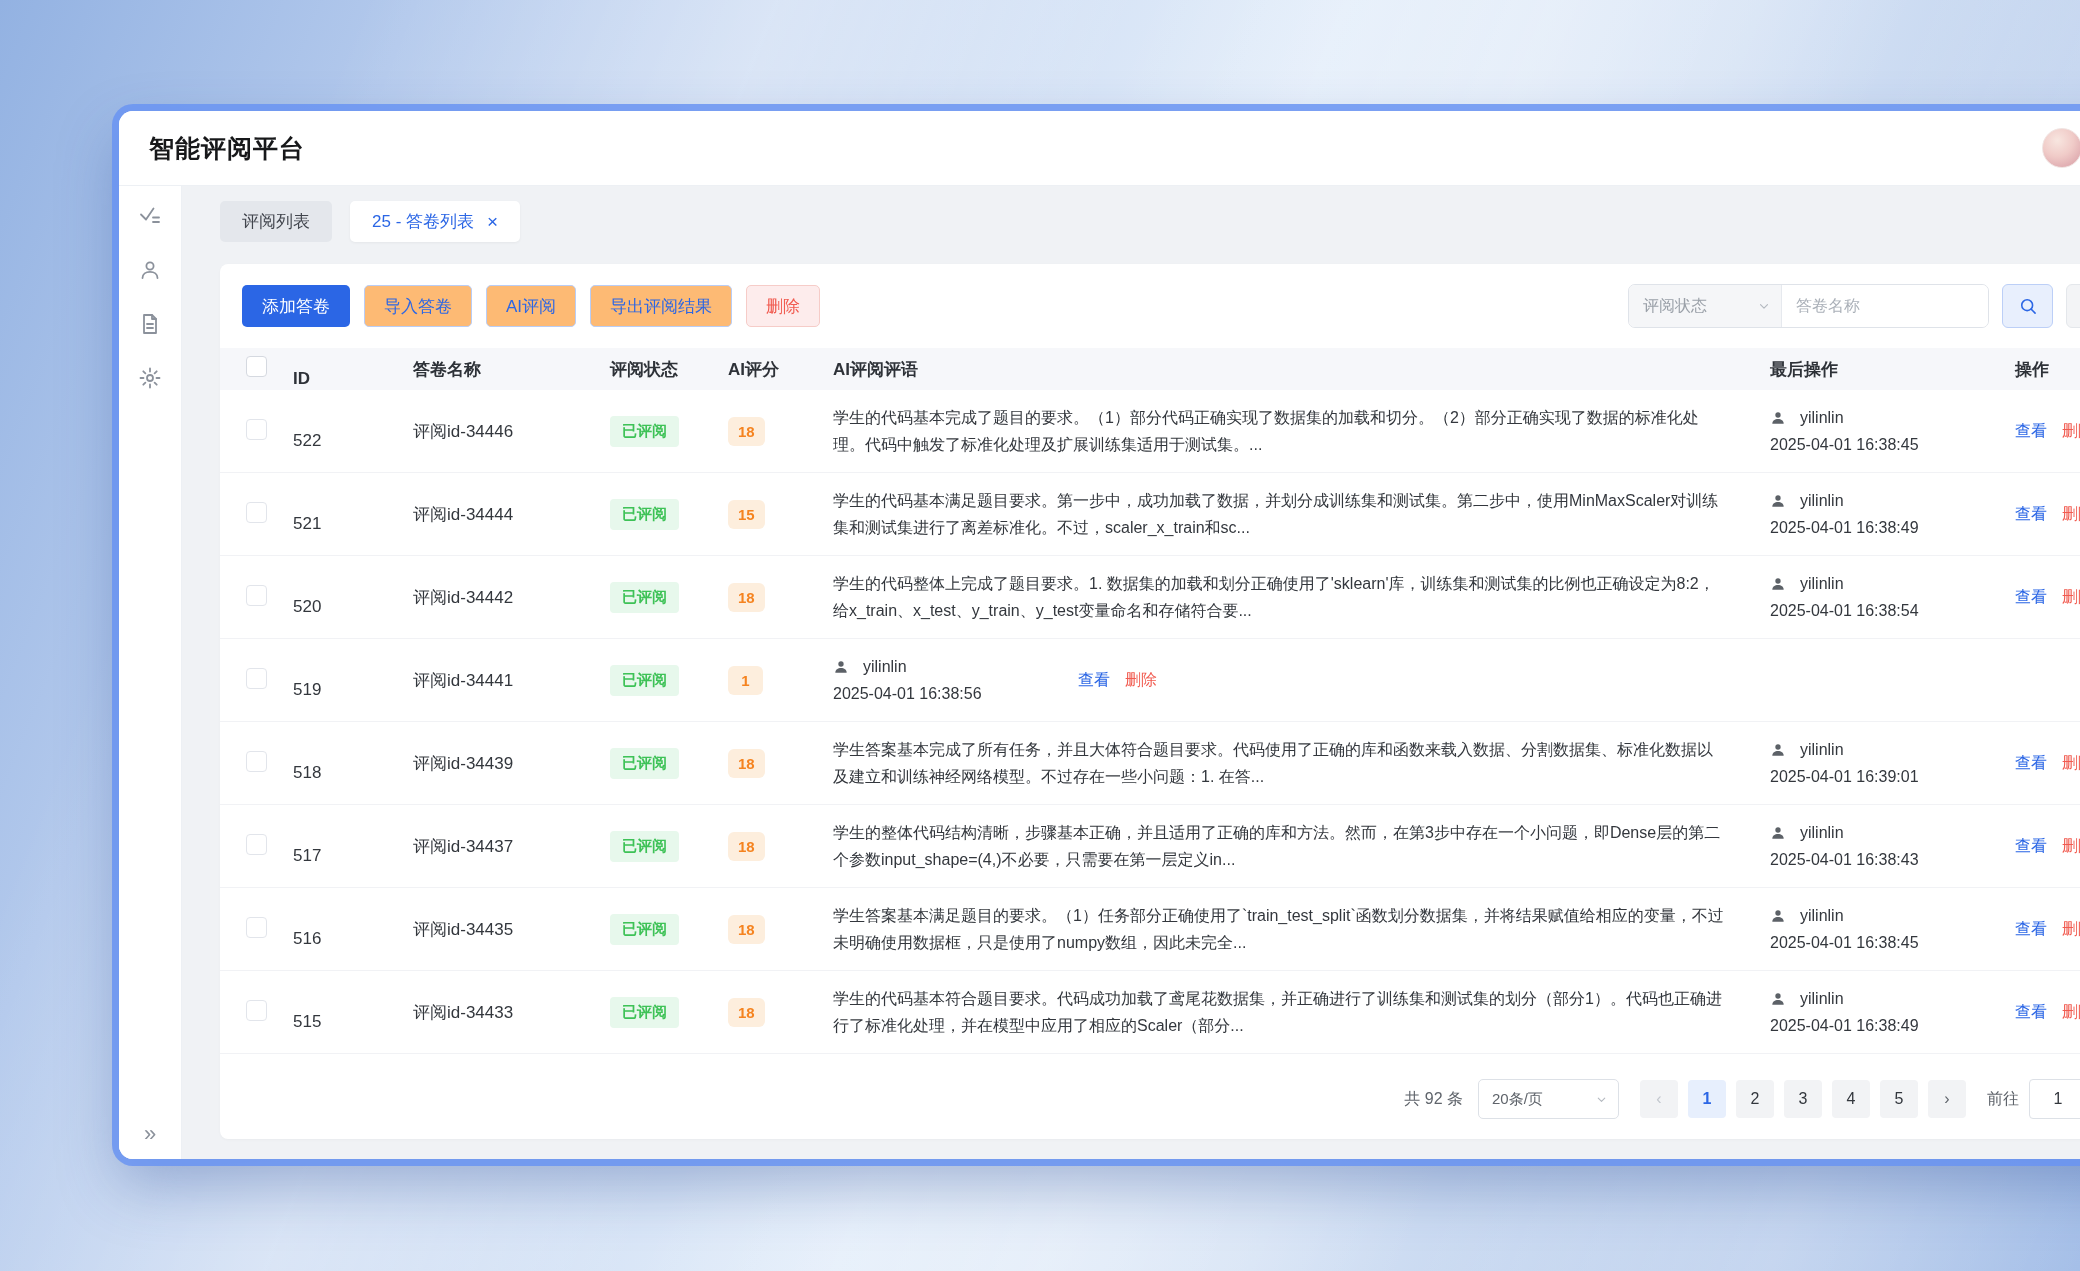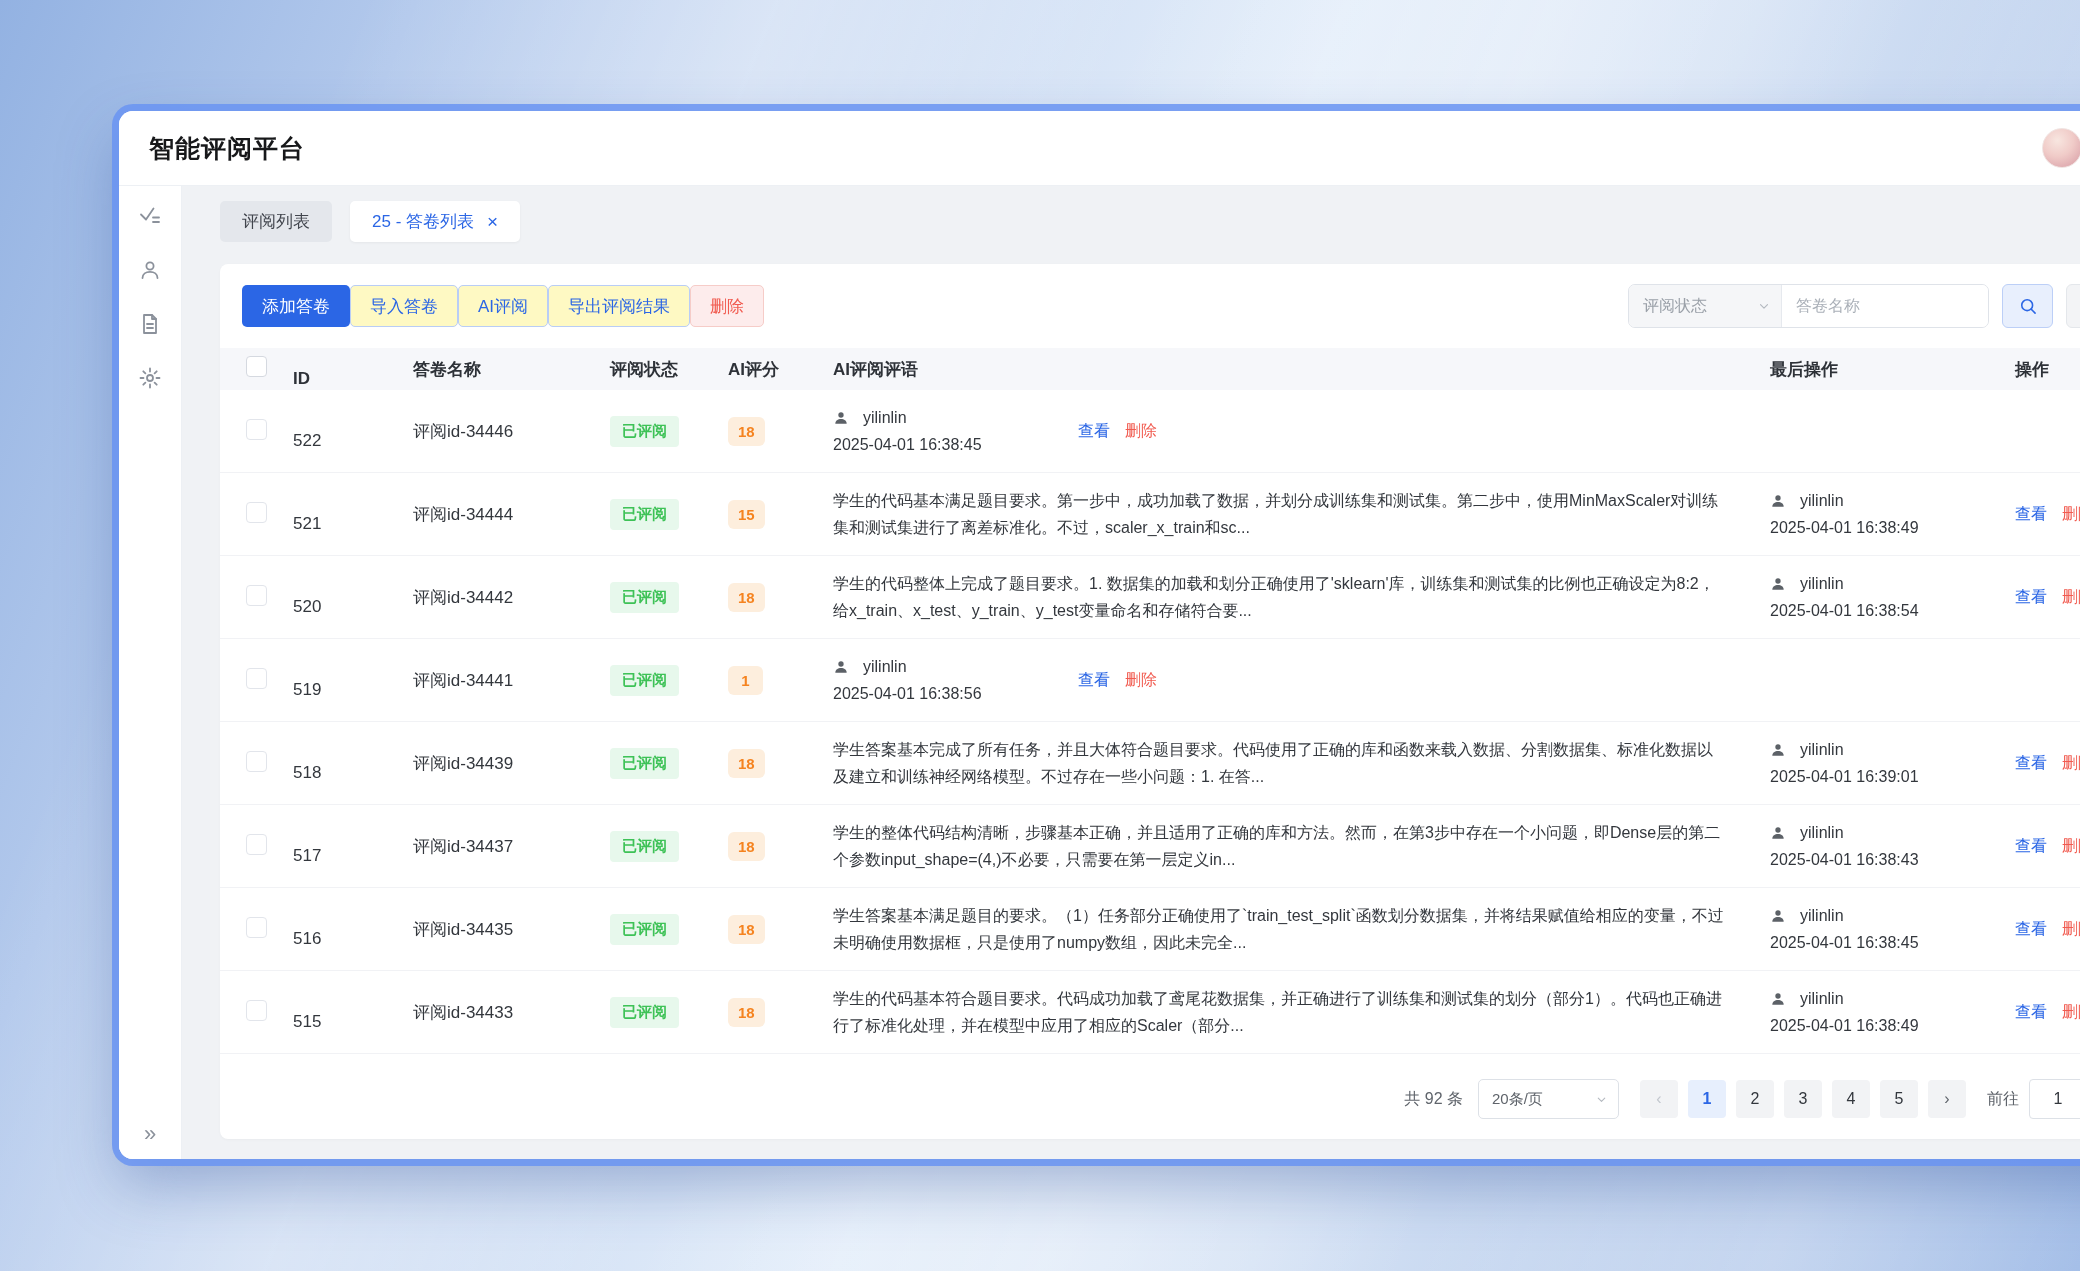--- a/index.html
+++ b/index.html
@@ -25,21 +25,21 @@
   .collapse{margin-top:auto;color:#8b919b;font-size:22px;line-height:1;cursor:pointer;}
   .main{flex:1;padding:15px 42px 0 38px;display:flex;flex-direction:column;min-width:0;}
   .tab-bar{display:flex;gap:18px;margin-bottom:22px;}
   .tab{height:41px;padding:0 22px;display:flex;align-items:center;gap:13px;border-radius:5px;background:#e4e7ec;color:#41454d;font-size:17px;cursor:pointer;}
   .tab.active{background:#fff;color:#2b66e5;box-shadow:0 1px 3px rgba(0,0,0,.05);}
   .tab-close{font-size:19px;color:#2b66e5;line-height:1;}
   .card{background:#fff;border-radius:8px;flex:1;display:flex;flex-direction:column;padding-top:14px;margin-bottom:20px;box-shadow:0 1px 3px rgba(0,0,0,.03);min-height:0;}
   .toolbar{display:flex;align-items:center;gap:14px;padding:6px 20px 20px 22px;}
   .btn{height:42px;padding:0 19px;border-radius:5px;font-size:17px;border:1px solid transparent;cursor:pointer;font-family:inherit;}
   .btn.primary{background:#2b66e5;color:#fff;}
-  .btn.outline{background:#fef9c3;border-color:#b9cdf6;color:#2b66e5;}
+  .btn.outline{background:#fdba74;border-color:#b9cdf6;color:#2b66e5;}
   .btn.danger{background:#fdecec;border-color:#f6ccc8;color:#f15b50;}
   .filters{margin-left:auto;display:flex;align-items:center;gap:13px;}
   .filter-group{display:flex;height:42px;border:1px solid #dfe3e9;border-radius:7px;overflow:hidden;background:#fff;}
   .select-status{width:128px;display:flex;align-items:center;justify-content:space-between;padding:0 10px 0 14px;background:#f5f6f8;color:#9aa0a8;font-size:16px;border-right:1px solid #e6e9ee;cursor:pointer;}
   .select-status svg{width:14px;height:14px;color:#b4b9c0;}
   .name-input{width:178px;border:none;outline:none;padding:0 14px;font-size:16px;color:#33373d;font-family:inherit;}
   .name-input::placeholder{color:#aab0b8;}
   .icon-btn{width:49px;height:42px;border-radius:6px;display:flex;align-items:center;justify-content:center;cursor:pointer;}
   .icon-btn svg{width:20px;height:20px;}
   .search-btn{background:#e8effd;border:1px solid #bccff7;color:#2b66e5;}
@@ -143,21 +143,21 @@
               <span>评阅列表</span>
             </div>
             <div class="tab active">
               <span>25 - 答卷列表</span>
               <span class="tab-close">×</span>
             </div>
           </div>
 
         <div class="card">
           <div class="toolbar">
-            <div style="display:flex;">
+            <div style="display:flex;gap:14px;">
                 <button class="btn primary">添加答卷</button>
                 <button class="btn outline">导入答卷</button>
                 <button class="btn outline">AI评阅</button>
                 <button class="btn outline">导出评阅结果</button>
                 <button class="btn danger">删除</button>
               </div>
             <div class="filters">
               <div class="filter-group">
                 <div class="select-status">
                   <span>评阅状态</span>
@@ -193,20 +193,23 @@
                 <div class="th c6">最后操作</div>
                 <div class="th c7">操作</div>
               </div>
             <div>
                 <div class="tr row">
                   <div class="td c0"><span class="checkbox"></span></div>
                   <div class="td c1 cell-id"><span>522</span></div>
                   <div class="td c2 cell-name"><span>评阅id-34446</span></div>
                   <div class="td c3"><span class="badge-status">已评阅</span></div>
                   <div class="td c4"><span class="badge-score">18</span></div>
+                  <div class="td c5">
+                    <div class="comment">学生的代码基本完成了题目的要求。（1）部分代码正确实现了数据集的加载和切分。（2）部分正确实现了数据的标准化处理。代码中触发了标准化处理及扩展训练集适用于测试集。...</div>
+                  </div>
                   <div class="td c6">
                     <div class="op-name">
                       <span style="display: flex;">
                         <svg viewBox="0 0 24 24" fill="currentColor">
                           <circle cx="12" cy="7.5" r="4"></circle>
                           <path d="M3.5 20.5c0-4.5 3.8-7 8.5-7s8.5 2.5 8.5 7z"></path>
                         </svg>
                       </span>
                       <span>yilinlin</span>
                     </div>

